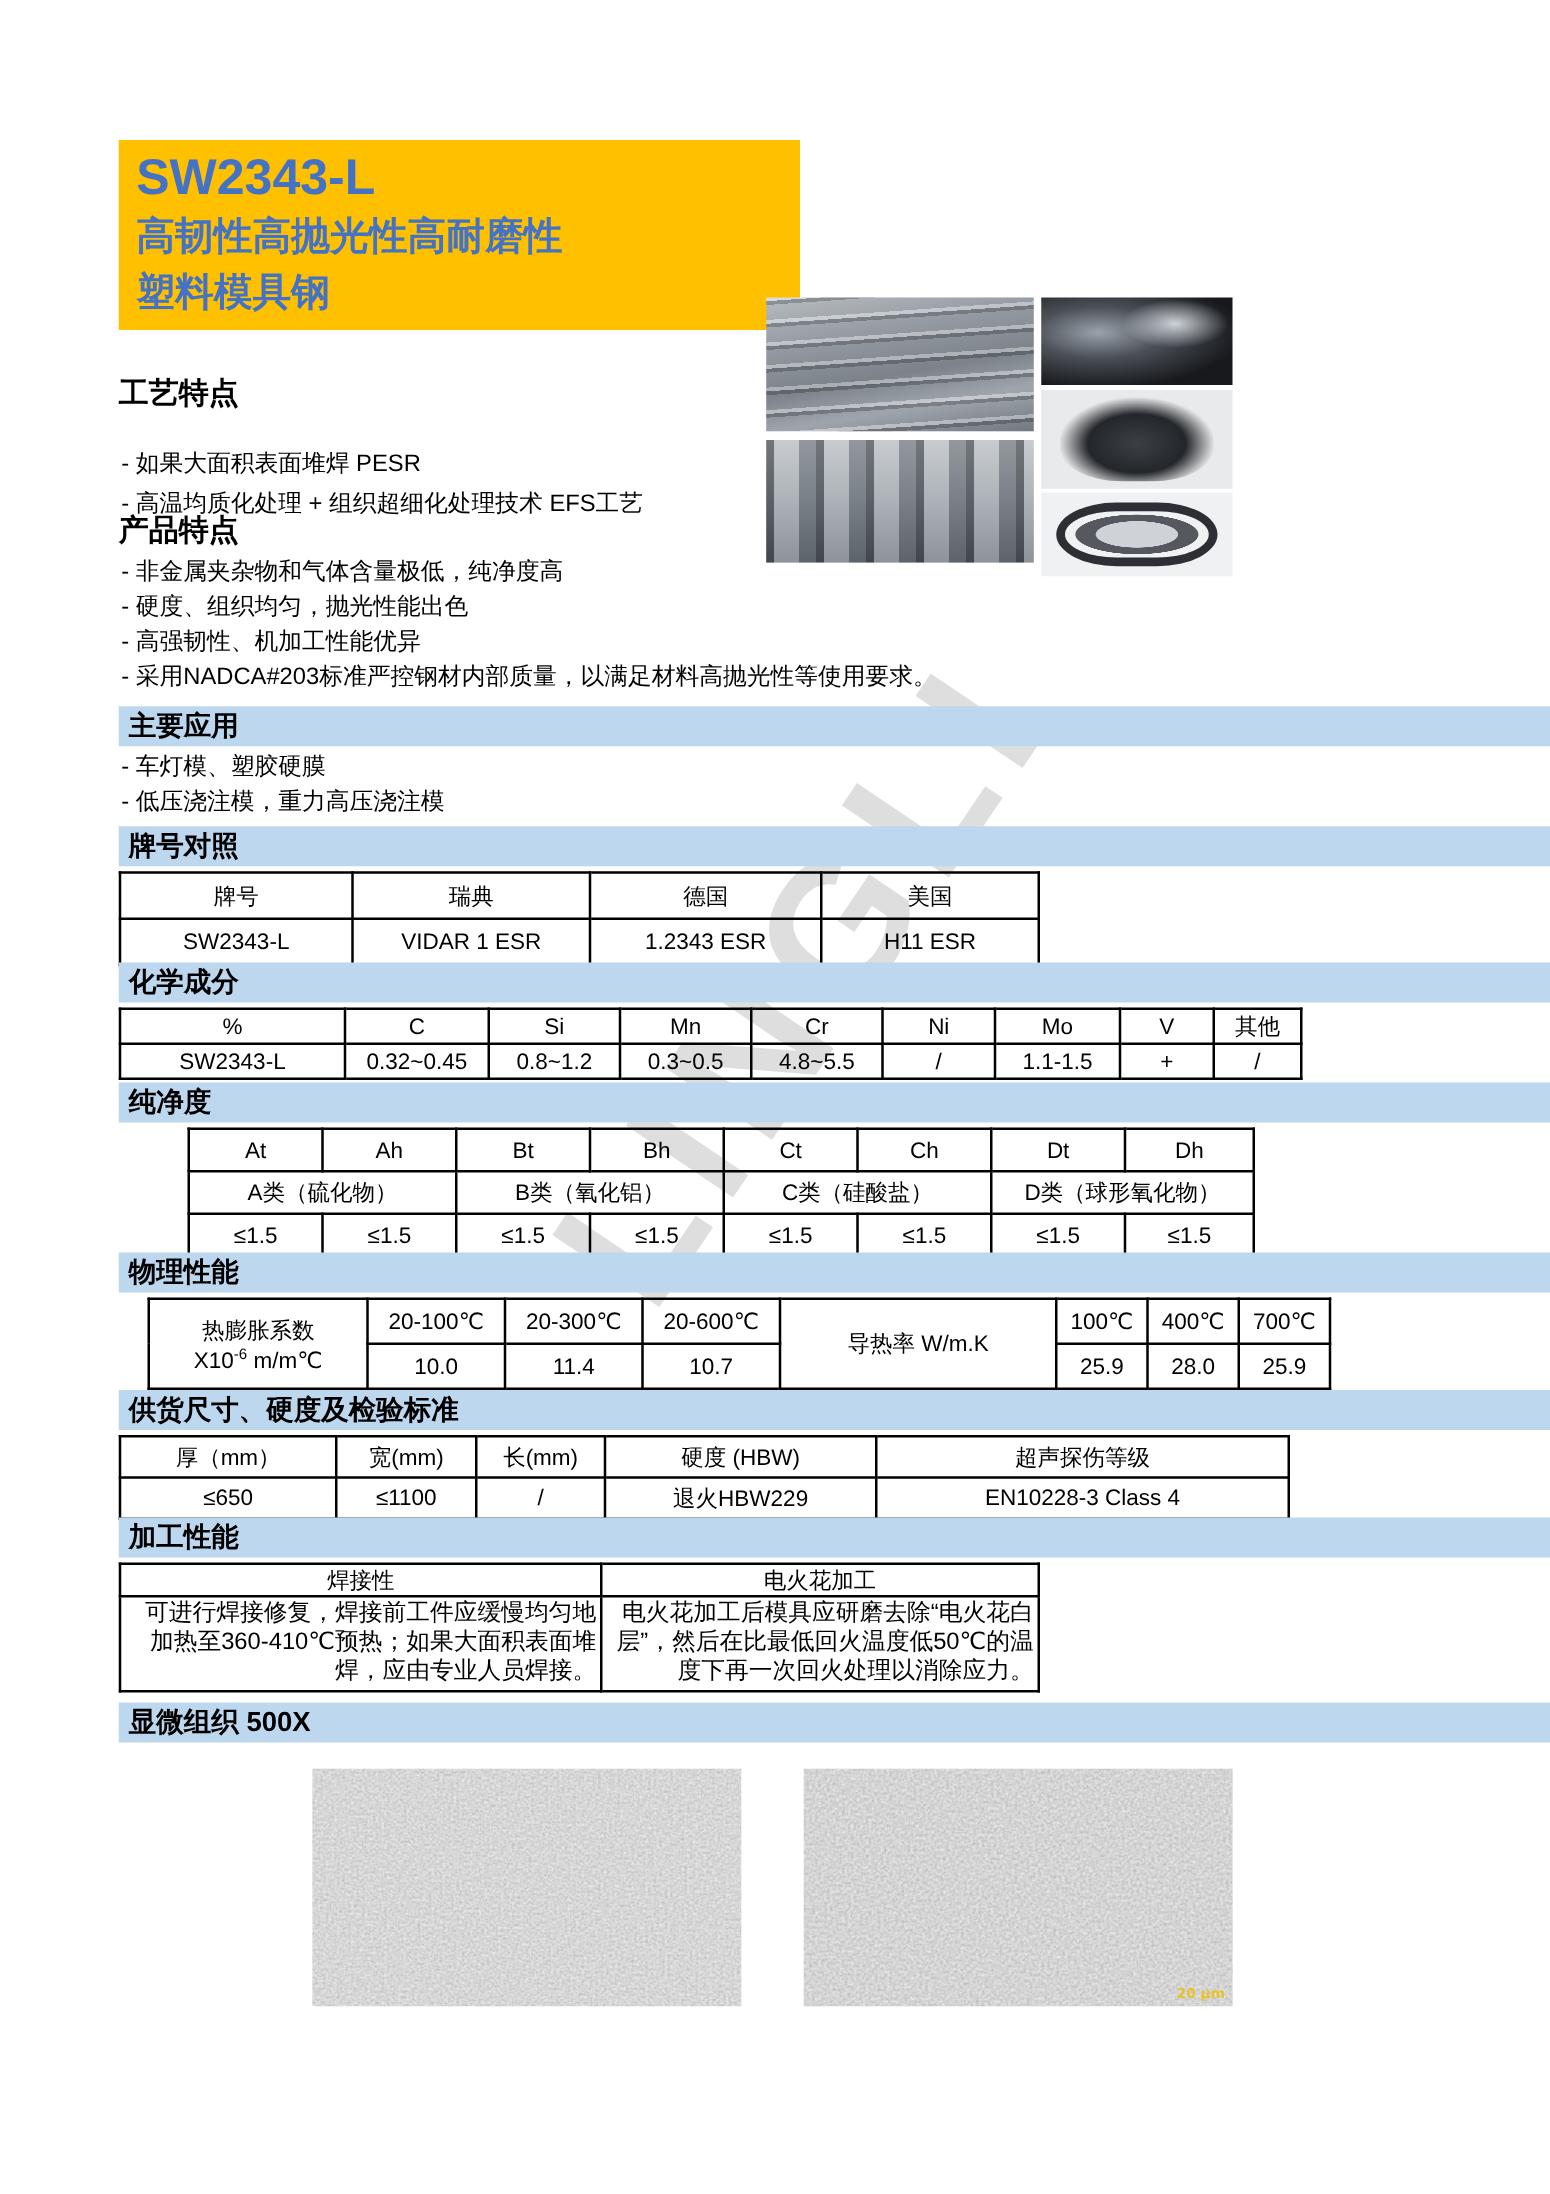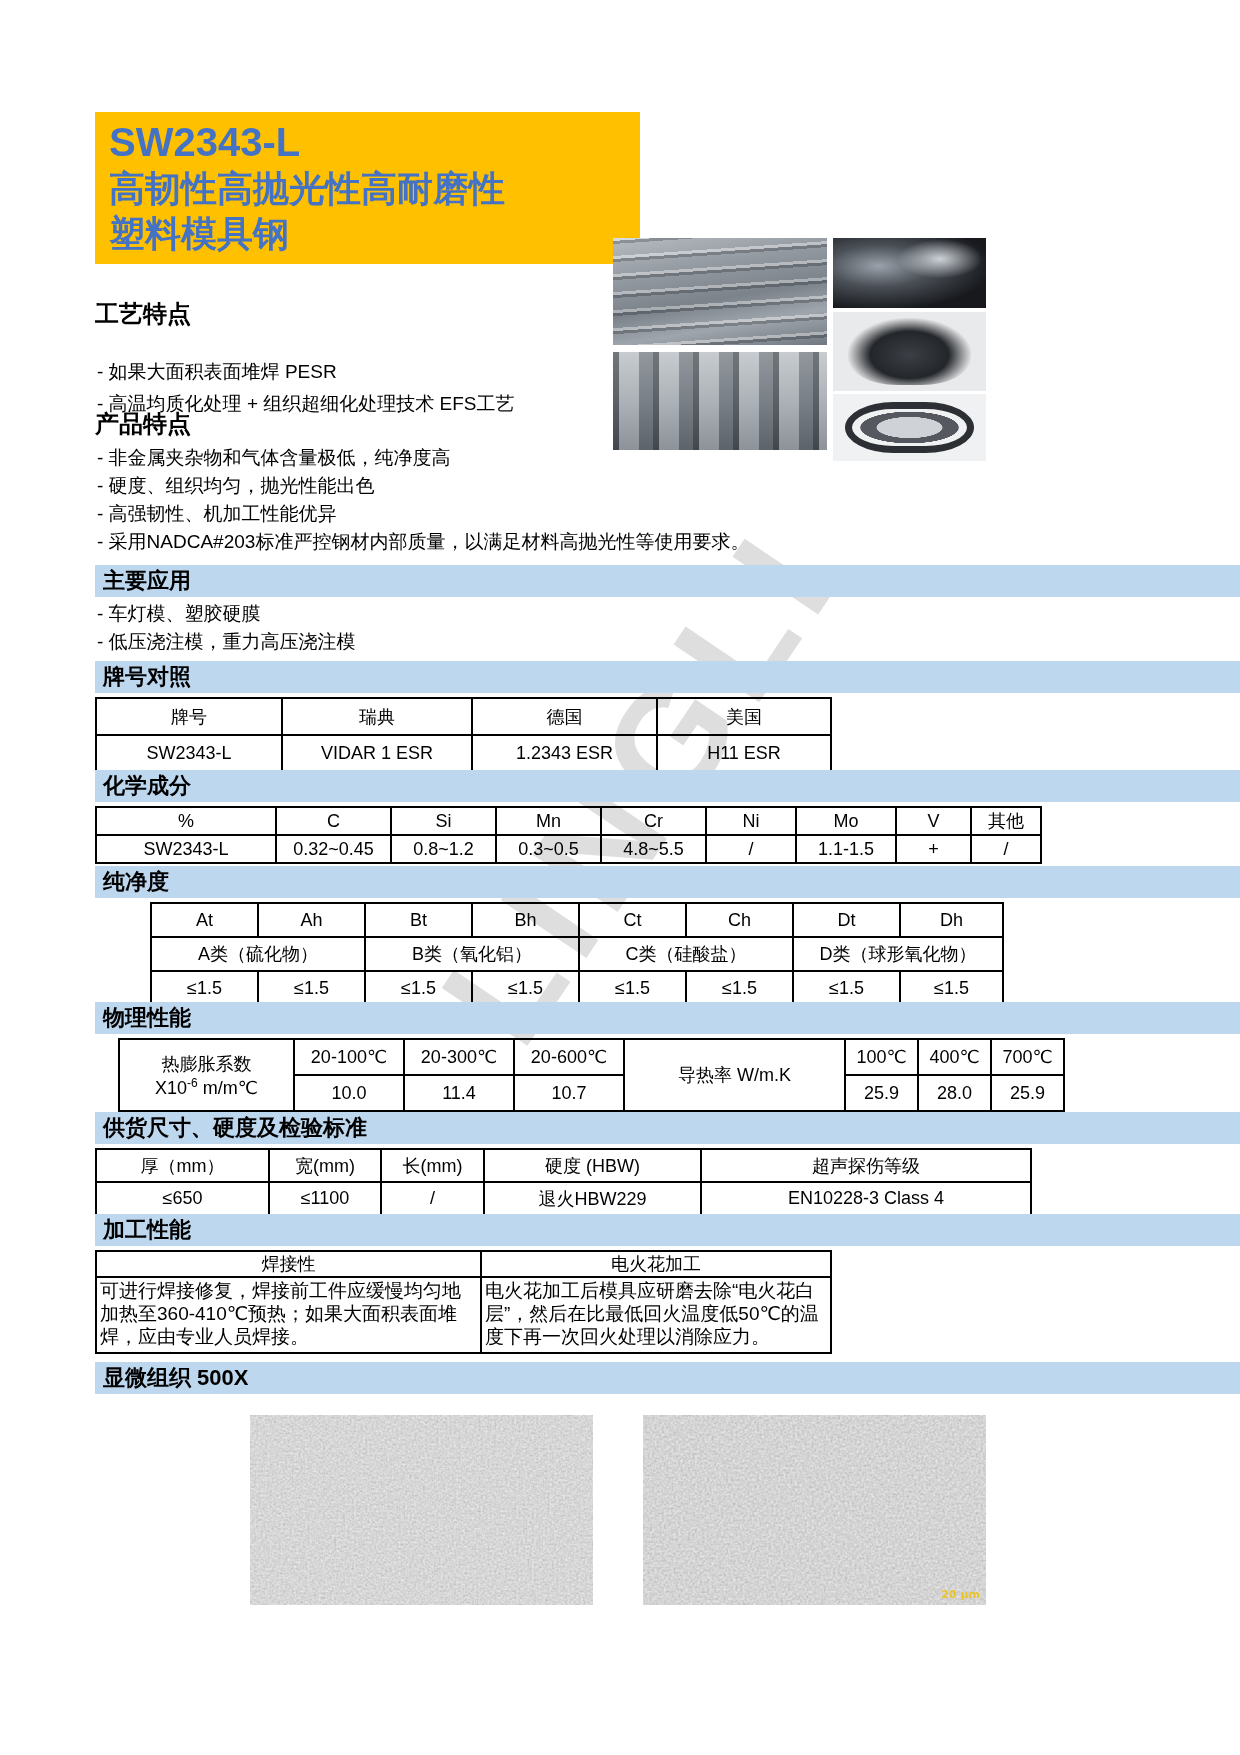--- a/index.html
+++ b/index.html
@@ -16,21 +16,21 @@
     font-size:150px; font-weight:bold; letter-spacing:14px;
     color:#d7d7d7; opacity:0.8; z-index:1; user-select:none;
   }
 
   
   .hero {
     position:absolute; left:95px; top:112px; width:545px; height:152px;
     background:#FFC000; color:#4472C4; padding:6px 0 0 14px; box-sizing:border-box; z-index:2;
   }
   .hero-model { font-size:40px; font-weight:bold; line-height:48px; }
-  .hero-sub   { font-size:36px; font-weight:bold; line-height:45px; }
+  .hero-sub   { font-size:31px; font-weight:bold; line-height:45px; }
 
   
   .h-free { position:absolute; left:95px; font-size:24px; font-weight:bold; z-index:2; }
   .li     { position:absolute; left:97px; font-size:19px; line-height:24px; z-index:2; white-space:nowrap; }
 
   
   .band {
     position:absolute; left:95px; width:1208px; height:32px; background:#BDD7EE;
     font-size:22px; font-weight:bold; line-height:32px; padding-left:8px;
     box-sizing:border-box; z-index:2;
@@ -45,21 +45,21 @@
     border:2px solid #000; text-align:center; font-size:18px; padding:0 3px;
     overflow:hidden; background:transparent;
   }
   .grade td   { height:35px;border-radius:15px; }
   .chem td    { height:26px; }
   .purity td  { height:32px; }
   .phys td    { height:34px; }
   .supply td  { height:31px; }
   .mach td.hd { height:24px; }
   .mach td.body {
-    height:72px; vertical-align:top; text-align:left; font-size:19px;
+    height:72px; vertical-align:top; text-align:right; font-size:19px;
     line-height:23px; padding:1px 3px; word-break:break-all;
   }
   sup { font-size:12px; }
 
   
   .photo { position:absolute; z-index:2; }
   .ph-plates {
     background:linear-gradient(170deg,#c7cbd0 0%,#9aa0a7 30%,#7c838b 55%,#a8aeb5 75%,#6f767e 100%);
   }
   .ph-plates::after{ content:""; position:absolute; inset:0;

